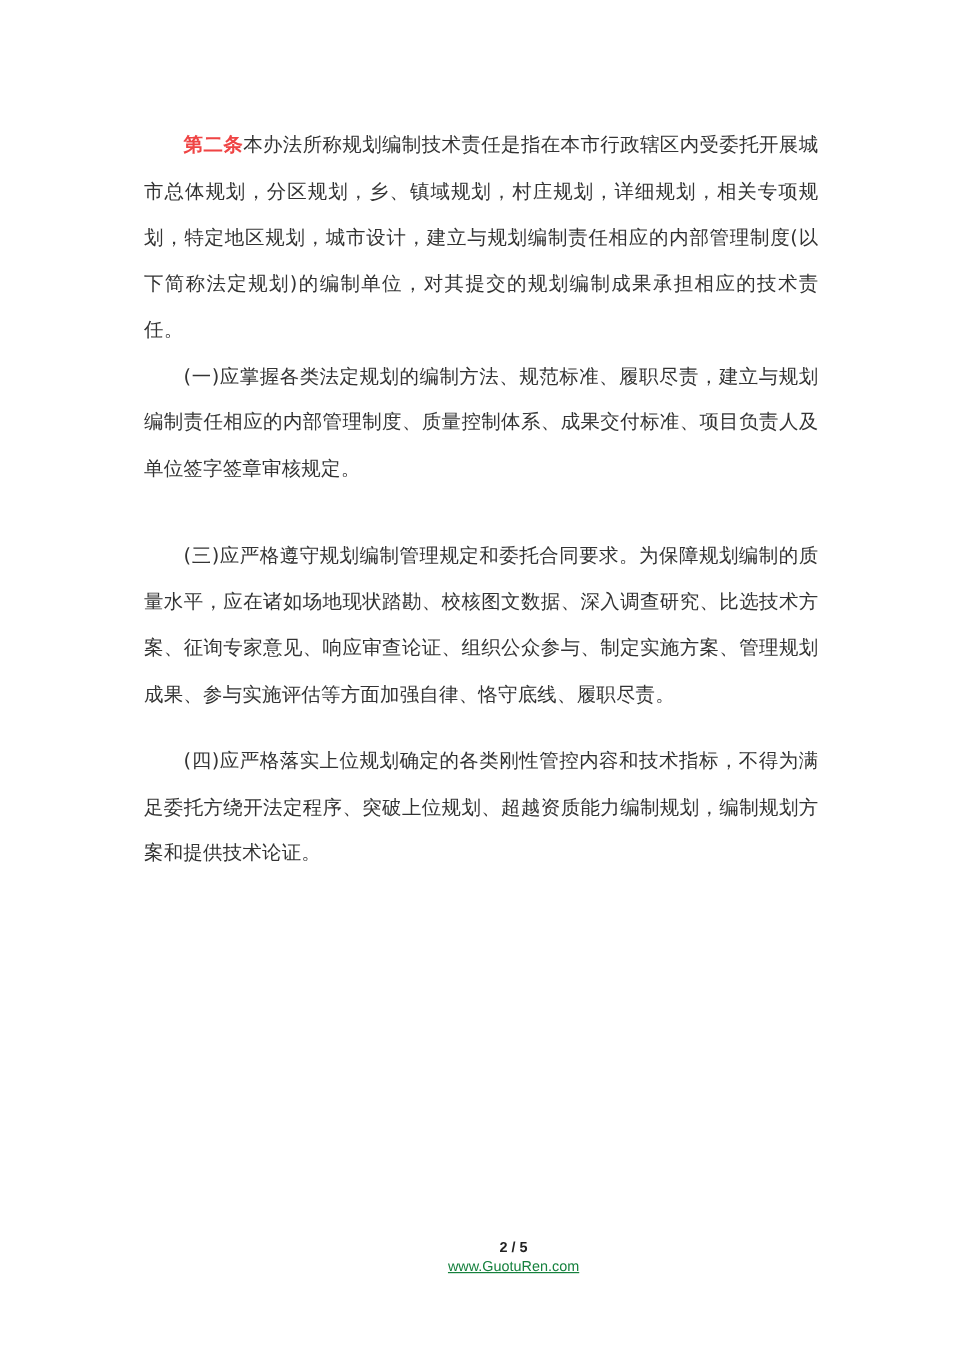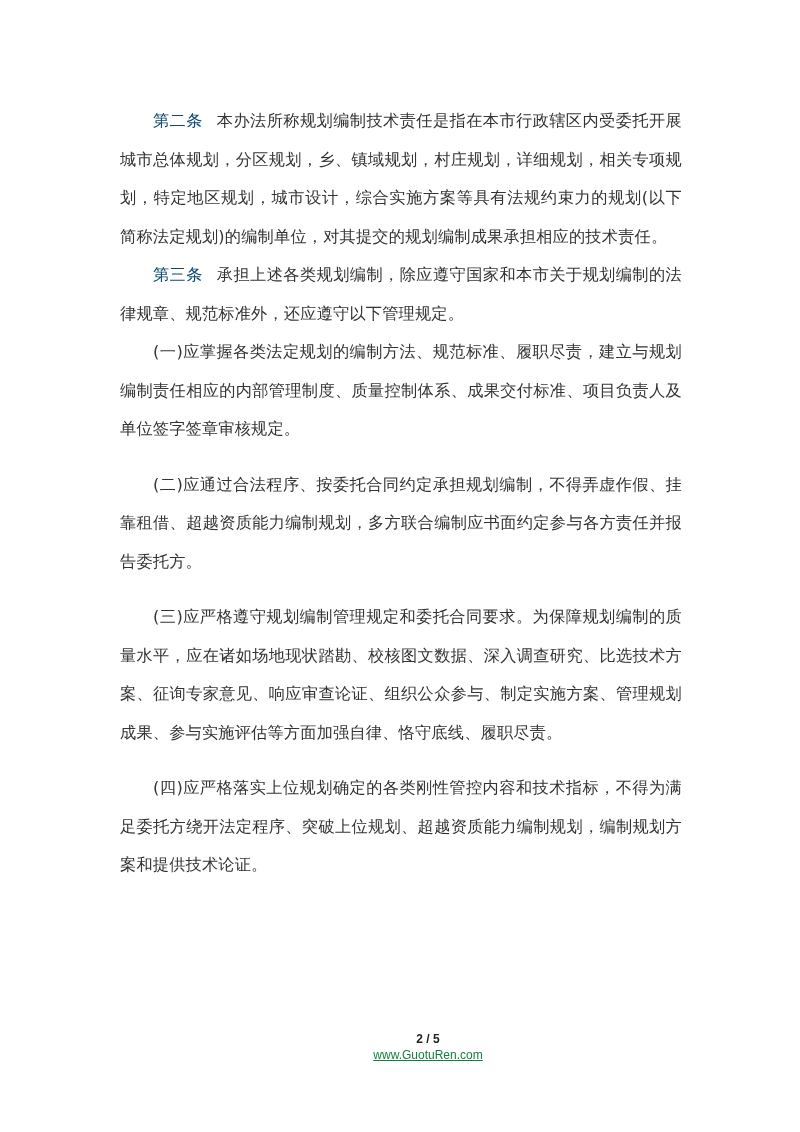--- a/index.html
+++ b/index.html
@@ -1,36 +1,34 @@
 <!DOCTYPE html>
 <html><head>
   <meta charset="utf-8">
   <style>
     html, body { margin: 0; padding: 0; background: #ffffff; }
     body { width: 800px; height: 1132px; position: relative; overflow: hidden;
       font-family: "DejaVu Sans", "Liberation Sans", sans-serif; color: #333333; }
     .page { position: absolute; left: 120px; top: 102px; width: 562px; }
     .para { font-size: 16.2px; line-height: 38.5px; margin: 0; text-indent: 33px;
       text-align: justify; text-align-last: left; letter-spacing: 0.2px; }
-    .para b { font-weight: normal; color: #0c4a6e; margin-right: 14px; }
+    .para b { font-weight: bold; color: #ef4444; }
     .gap { height: 17px; }
     .footer { position: absolute; left: 0; width: 800px; top: 1031px; text-align: center;
       font-family: "Liberation Sans", sans-serif; margin-left: 28px; }
     .pageno { font-size: 12px; font-weight: bold; color: #222; line-height: 16px; }
     .link { font-size: 12px; color: #15803d; text-decoration: underline; line-height: 16px; }
   </style>
 </head>
 <body>
 
 <div class="page">
-  <p class="para"><b>第二条</b><span>本办法所称规划编制技术责任是指在本市行政辖区内受委托开展城市总体规划，分区规划，乡、镇域规划，村庄规划，详细规划，相关专项规划，特定地区规划，城市设计，综合实施方案等具有法规约束力的规划(以下简称法定规划)的编制单位，对其提交的规划编制成果承担相应的技术责任。</span></p>
-  <p class="para"><b>第三条</b><span>承担上述各类规划编制，除应遵守国家和本市关于规划编制的法律规章、规范标准外，还应遵守以下管理规定。</span></p>
+  <p class="para"><b>第二条</b><span>本办法所称规划编制技术责任是指在本市行政辖区内受委托开展城市总体规划，分区规划，乡、镇域规划，村庄规划，详细规划，相关专项规划，特定地区规划，城市设计，建立与规划编制责任相应的内部管理制度(以下简称法定规划)的编制单位，对其提交的规划编制成果承担相应的技术责任。</span></p>
   <p class="para">(一)应掌握各类法定规划的编制方法、规范标准、履职尽责，建立与规划编制责任相应的内部管理制度、质量控制体系、成果交付标准、项目负责人及单位签字签章审核规定。</p>
   <div class="gap"></div>
-  <p class="para">(二)应通过合法程序、按委托合同约定承担规划编制，不得弄虚作假、挂靠租借、超越资质能力编制规划，多方联合编制应书面约定参与各方责任并报告委托方。</p>
   <div class="gap"></div>
   <p class="para">(三)应严格遵守规划编制管理规定和委托合同要求。为保障规划编制的质量水平，应在诸如场地现状踏勘、校核图文数据、深入调查研究、比选技术方案、征询专家意见、响应审查论证、组织公众参与、制定实施方案、管理规划成果、参与实施评估等方面加强自律、恪守底线、履职尽责。</p>
   <div class="gap"></div>
   <p class="para">(四)应严格落实上位规划确定的各类刚性管控内容和技术指标，不得为满足委托方绕开法定程序、突破上位规划、超越资质能力编制规划，编制规划方案和提供技术论证。</p>
 </div>
 
 <div class="footer">
   <div class="pageno">2 / 5</div>
   <div class="link">www.GuotuRen.com</div>
 </div>

